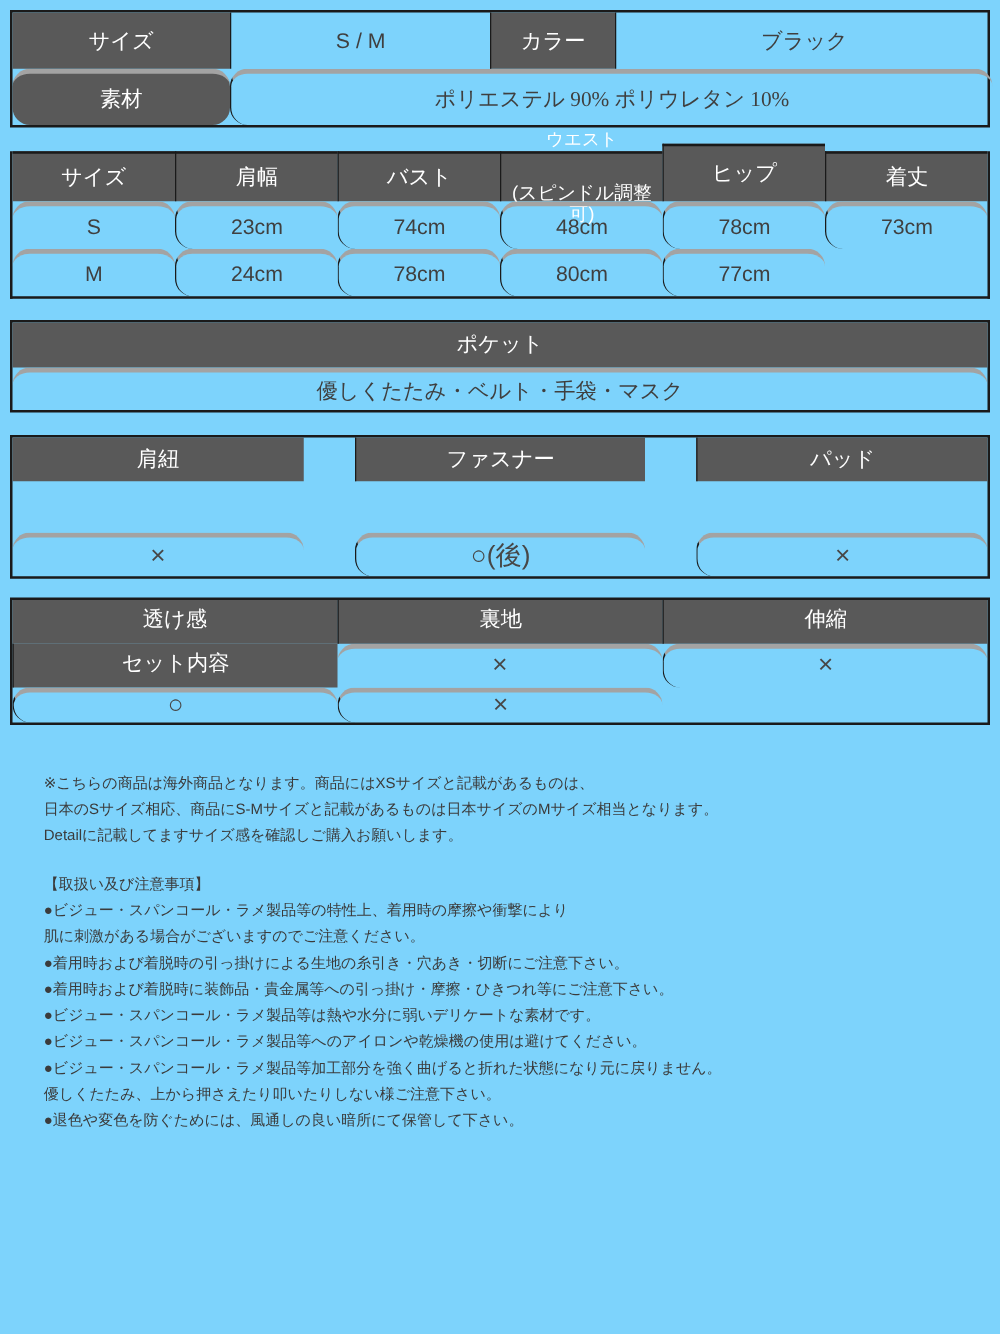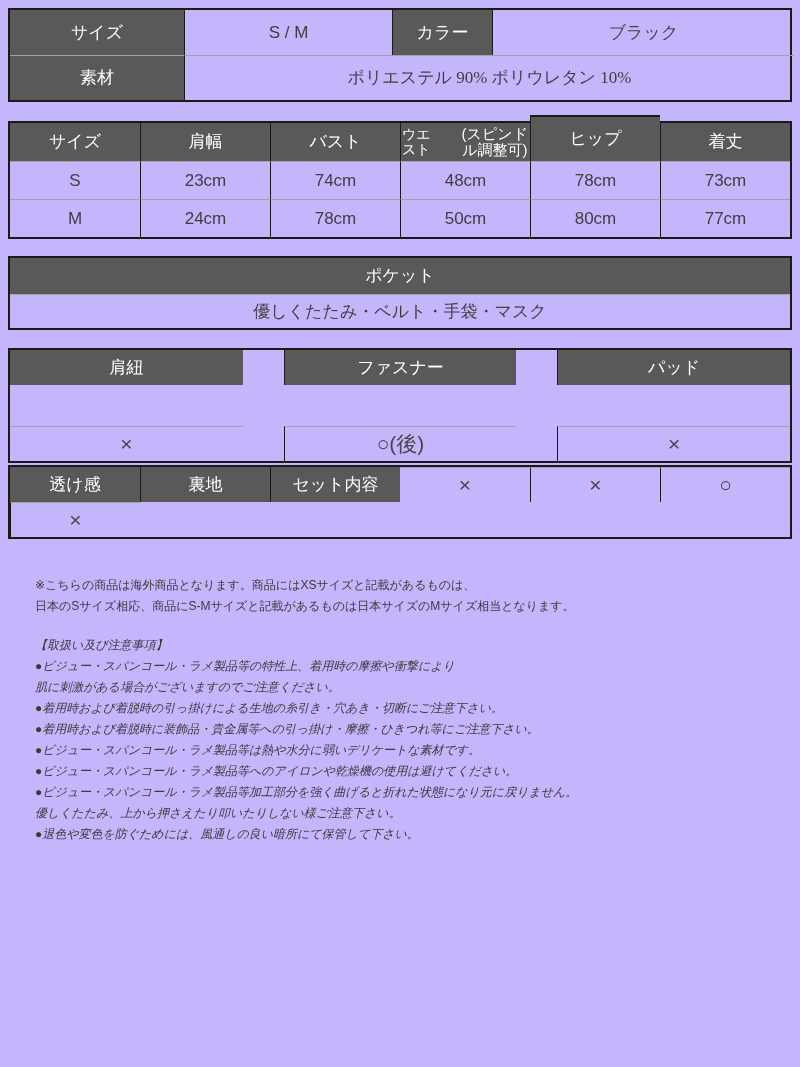--- a/index.html
+++ b/index.html
@@ -1,20 +1,20 @@
 <!DOCTYPE html>
 <html><head>
 <meta charset="utf-8">
 <style>
   html, body { margin: 0; padding: 0; background: #ffffff; }
   .page {
     position: relative;
     width: 800px;
     height: 1067px;
-    background: #c4b5fd;
+    background: #7dd3fc;
     font-family: "Liberation Sans", "DejaVu Sans", sans-serif;
     color: #3f3f3f;
     overflow: hidden;
   }
   .tbl {
     display: grid;
     margin-left: 8px;
     margin-right: 8px;
     border: 2px solid #1a1a1a;
     box-sizing: border-box;
@@ -24,45 +24,45 @@
     align-items: center;
     justify-content: center;
     text-align: center;
     font-size: 17px;
     color: #3f3f3f;
     box-sizing: border-box;
     line-height: 1.15;
   }
   .dark { background: #595959; color: #ffffff; }
   .bl  { border-left: 1px solid #1a1a1a; }
-  .bt1 { border-top: 1px solid #a3a3a3; }
+  .bt1 { border-top: 4px solid #a3a3a3; border-radius: 14px; }
   .bt2 { border-top: 2px solid #1a1a1a; }
 
   
   .t1 { margin-top: 8px; grid-template-columns: 174px 208px 100px 302px; grid-template-rows: 45px 45px; }
   .t1 .span3 { grid-column: 2 / 5; font-family: Liberation Serif, serif; }
 
   
   .t2 { margin-top: 19px; grid-template-columns: repeat(6, 1fr); grid-template-rows: 40px 38px 38px; border-top: none; }
   .t2 .raised { margin-top: -6px; height: 46px; position: relative; z-index: 2; }
-  .waist-hd { flex-direction: row; gap: 28px; }
+  .waist-hd { flex-direction: column; gap: 28px; }
   .waist-main { font-size: 14px; line-height: 1.1; }
   .waist-sub  { font-size: 15px; line-height: 1.1; }
 
   
   .t3 { margin-top: 17px; grid-template-columns: 1fr; grid-template-rows: 36px 34px; }
 
   
   .t4 { margin-top: 18px; grid-template-columns: repeat(3, 1fr); grid-template-rows: 35px 35px; gap: 41px; }
-  .t5 { margin-top: 2px;  grid-template-columns: repeat(6, 1fr); grid-template-rows: 35px 35px; }
+  .t5 { margin-top: 15px;  grid-template-columns: repeat(3, 1fr); grid-template-rows: 35px 35px; font-family: Liberation Mono, monospace; }
   .sym { font-size: 21px; color: #474747; }
 
   
   .notes { margin: 36px 10px 0 35px; font-size: 12px; line-height: 21px; color: #3b3b3b; }
-  .notes-care { margin-top: 18px; font-style: italic; }
+  .notes-care { margin-top: 18px; }
   .note-line { white-space: nowrap; }
 </style>
 </head>
 <body>
 
 <div class="page">
 
   <div class="tbl t1">
     <div class="cell dark">サイズ</div>
     <div class="cell bl">S / M</div>
@@ -86,21 +86,20 @@
     <div class="cell bt1">S</div>
     <div class="cell bt1 bl">23cm</div>
     <div class="cell bt1 bl">74cm</div>
     <div class="cell bt1 bl">48cm</div>
     <div class="cell bt1 bl">78cm</div>
     <div class="cell bt1 bl">73cm</div>
 
     <div class="cell bt1">M</div>
     <div class="cell bt1 bl">24cm</div>
     <div class="cell bt1 bl">78cm</div>
-    <div class="cell bt1 bl">50cm</div>
     <div class="cell bt1 bl">80cm</div>
     <div class="cell bt1 bl">77cm</div>
   </div>
 
   <div class="tbl t3">
     <div class="cell dark">ポケット</div>
     <div class="cell bt1">優しくたたみ・ベルト・手袋・マスク</div>
   </div>
 
   <div class="tbl t4">
@@ -108,31 +107,33 @@
     <div class="cell dark bl">ファスナー</div>
     <div class="cell dark bl">パッド</div>
     <div class="cell bt1 sym">×</div>
     <div class="cell bt1 bl sym">○(後)</div>
     <div class="cell bt1 bl sym">×</div>
   </div>
 
   <div class="tbl t5">
     <div class="cell dark">透け感</div>
     <div class="cell dark bl">裏地</div>
+    <div class="cell dark bl">伸縮</div>
     <div class="cell dark bl">セット内容</div>
     <div class="cell bt1 sym">×</div>
     <div class="cell bt1 bl sym">×</div>
     <div class="cell bt1 bl sym">○</div>
     <div class="cell bt1 bl sym">×</div>
   </div>
 
   <div class="notes">
     <div class="notes-intro">
       <div class="note-line">※こちらの商品は海外商品となります。商品にはXSサイズと記載があるものは、</div>
       <div class="note-line">日本のSサイズ相応、商品にS-Mサイズと記載があるものは日本サイズのMサイズ相当となります。</div>
+      <div class="note-line">Detailに記載してますサイズ感を確認しご購入お願いします。</div>
     </div>
     <div class="notes-care">
       <div class="note-line">【取扱い及び注意事項】</div>
       <div class="note-line">●ビジュー・スパンコール・ラメ製品等の特性上、着用時の摩擦や衝撃により</div>
       <div class="note-line">肌に刺激がある場合がございますのでご注意ください。</div>
       <div class="note-line">●着用時および着脱時の引っ掛けによる生地の糸引き・穴あき・切断にご注意下さい。</div>
       <div class="note-line">●着用時および着脱時に装飾品・貴金属等への引っ掛け・摩擦・ひきつれ等にご注意下さい。</div>
       <div class="note-line">●ビジュー・スパンコール・ラメ製品等は熱や水分に弱いデリケートな素材です。</div>
       <div class="note-line">●ビジュー・スパンコール・ラメ製品等へのアイロンや乾燥機の使用は避けてください。</div>
       <div class="note-line">●ビジュー・スパンコール・ラメ製品等加工部分を強く曲げると折れた状態になり元に戻りません。</div>

